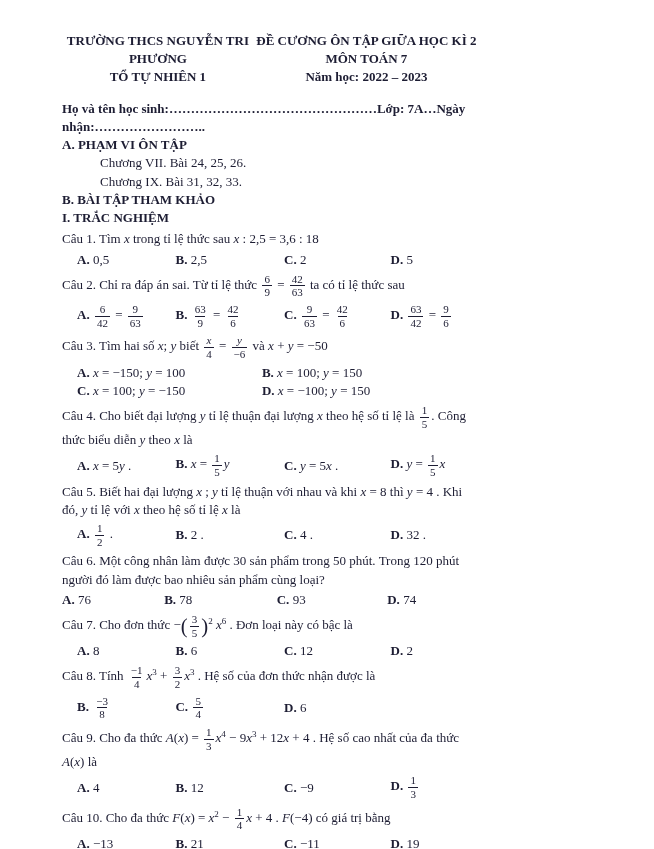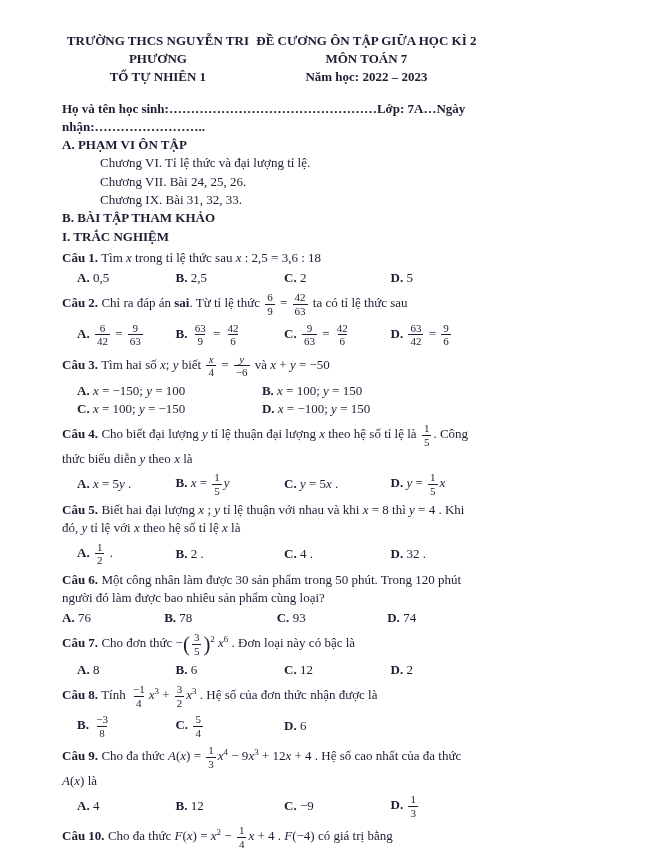--- a/index.html
+++ b/index.html
@@ -13,21 +13,21 @@
   .sec-title{font-weight:bold;font-size:13px;line-height:1.4;}
   .chuong{font-size:13px;line-height:1.42;padding-left:38px;}
   .question{font-size:13px;margin-top:3px;}
   .q-text{line-height:1.4;}
   .opts{display:grid;padding-left:15px;margin-top:2px;align-items:center;line-height:1.4;}
   .opts.flush{padding-left:0;}
   .cols-4{grid-template-columns:24.5% 27% 26.5% auto;}
   .cols-2{grid-template-columns:46% auto;}
   .opt{white-space:nowrap;}
   .opt-label{font-weight:bold;}
-  .b{font-weight:bold;}
+  .b{font-weight:normal;}
   .i{font-style:italic;}
   .frac{display:inline-flex;flex-direction:column;align-items:center;
         vertical-align:middle;font-size:11px;line-height:1.15;margin:1px 2px;}
   .frac .num{padding:0 2px;}
   .frac .den{border-top:1px solid currentColor;padding:0 2px;}
   sup{font-size:9px;line-height:0;}
   .bigp{font-size:160%;font-weight:400;vertical-align:middle;line-height:0;}
 </style>
 </head>
 <body>
@@ -41,21 +41,20 @@
     <div class="h-right">
       <div>ĐỀ CƯƠNG ÔN TẬP GIỮA HỌC KÌ 2</div>
       <div>MÔN TOÁN 7</div>
       <div>Năm học: 2022 – 2023</div>
     </div>
   </div>
 
   <div class="student-line">Họ và tên học sinh:…………………………………………Lớp: 7A…Ngày nhận:……………………..</div>
 
   <div class="sec-title">A. PHẠM VI ÔN TẬP</div>
-  <div class="chuong">Chương VI. Tỉ lệ thức và đại lượng tỉ lệ.</div>
   <div class="chuong">Chương VII. Bài 24, 25, 26.</div>
   <div class="chuong">Chương IX. Bài 31, 32, 33.</div>
 
   <div class="sec-title">B. BÀI TẬP THAM KHẢO</div>
   <div class="sec-title">I. TRẮC NGHIỆM</div>
 
   <div>
       <div class="question">
         <div class="q-text"><span class="b">Câu 1.</span><span> Tìm </span><span class="i">x</span><span> trong tỉ lệ thức sau </span><span class="i">x</span><span> : 2,5 = 3,6 : 18</span></div>
         <div class="opts cols-4">

